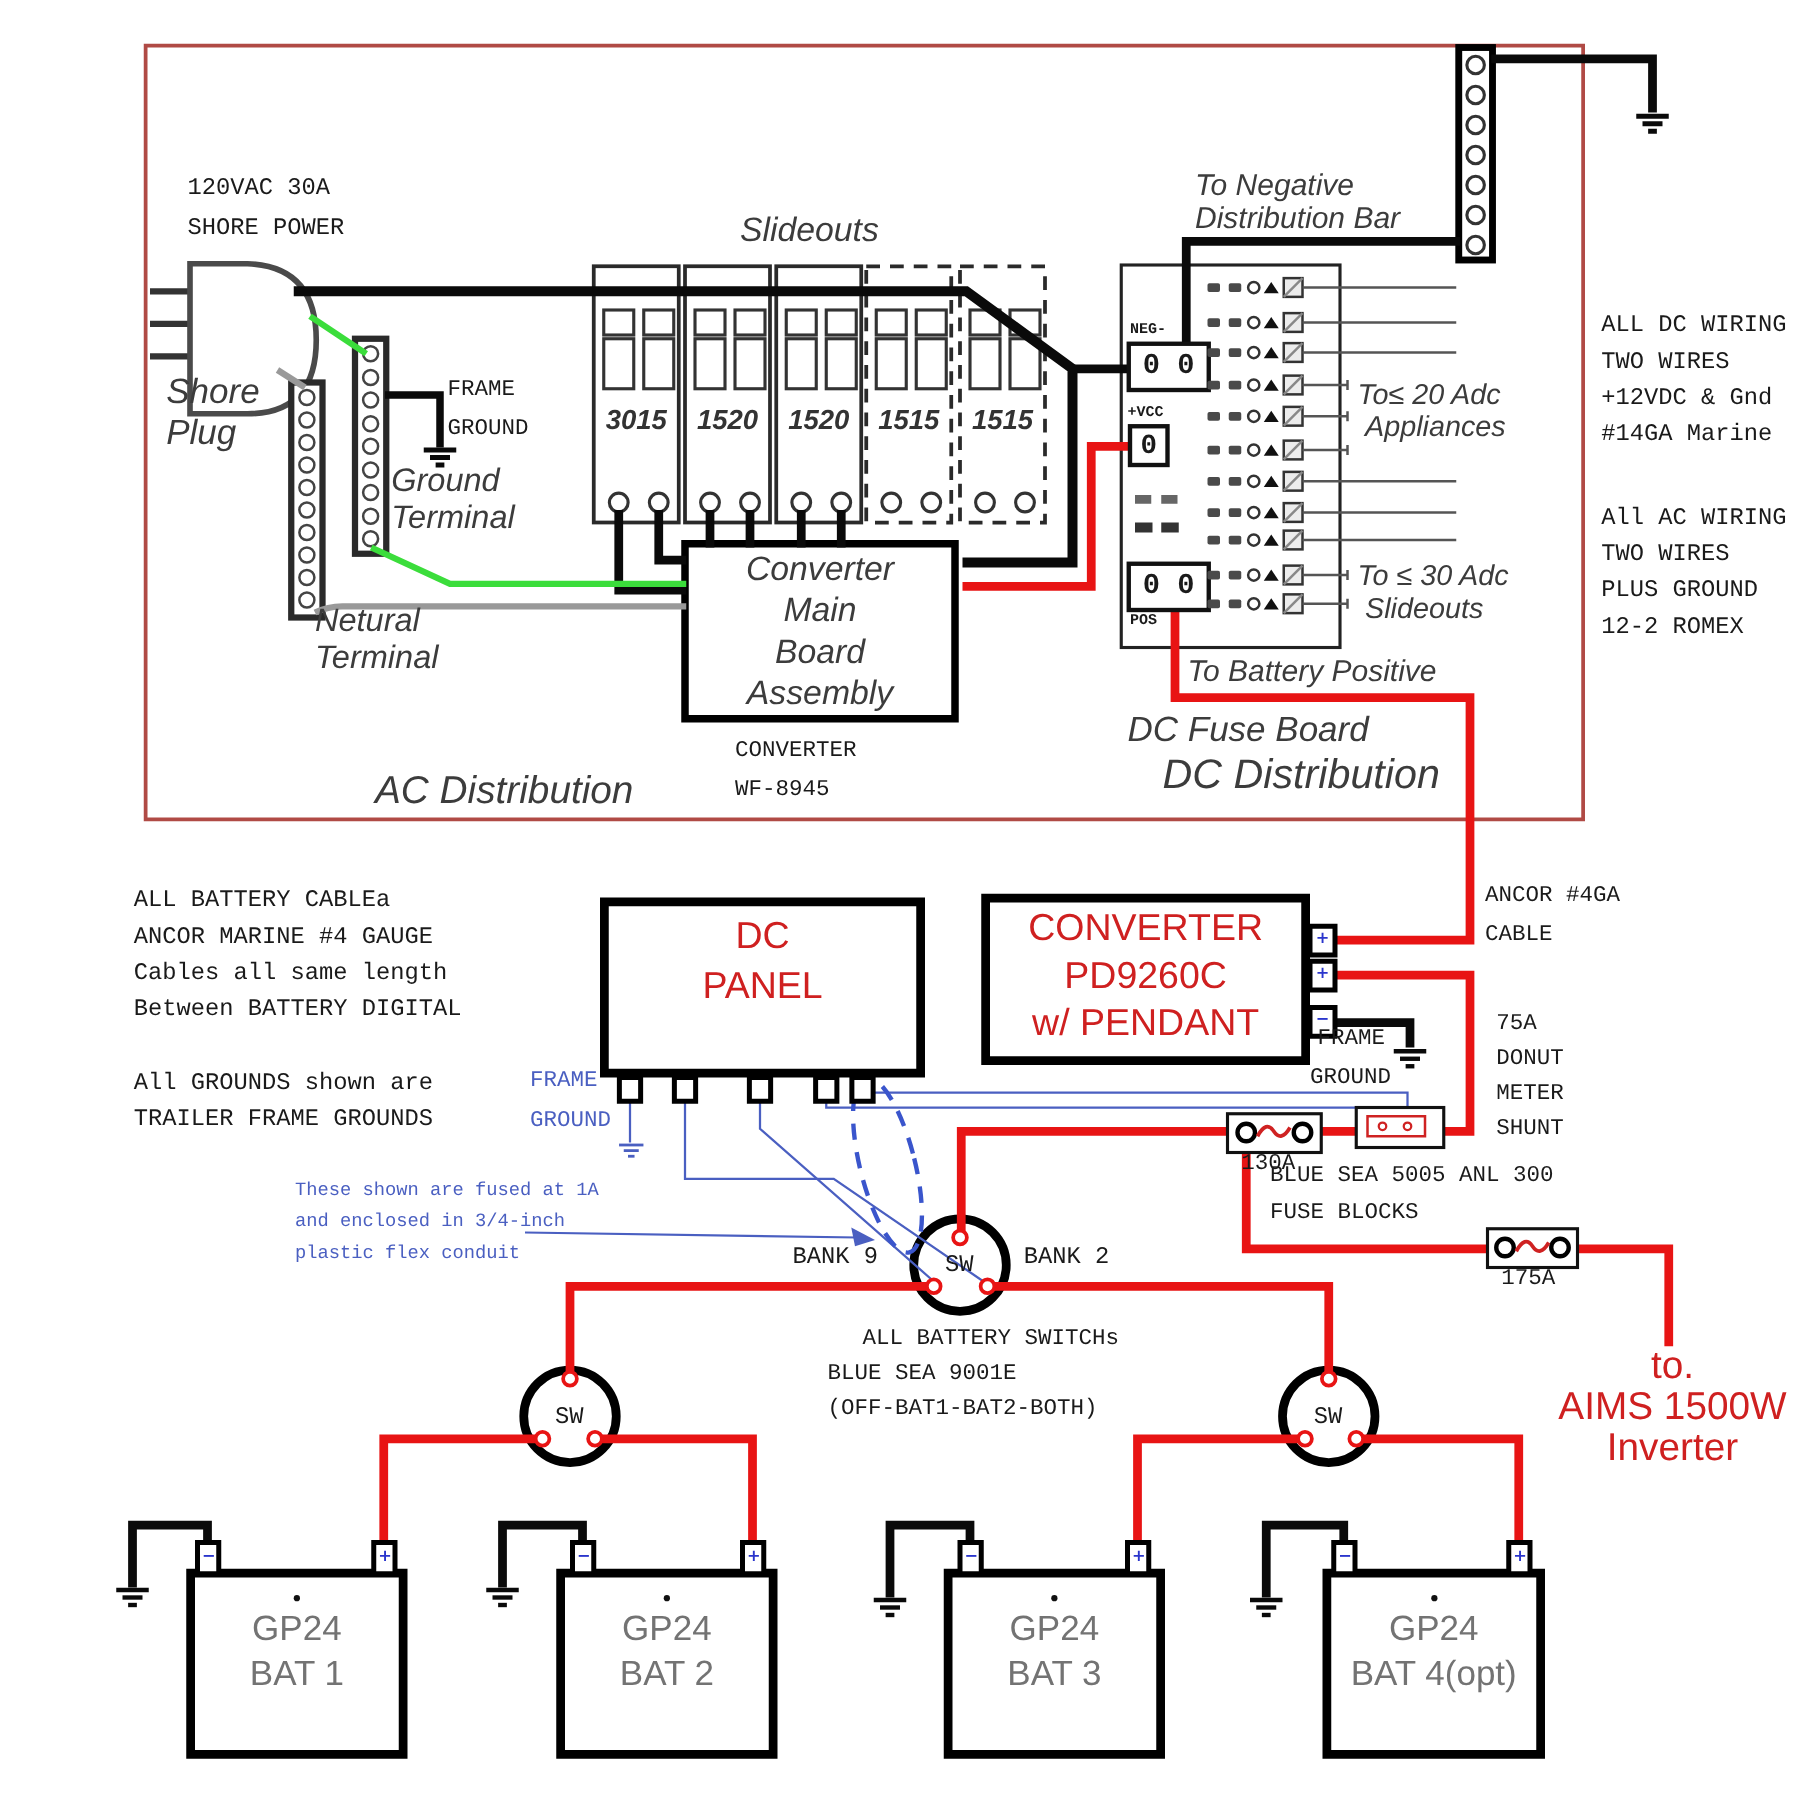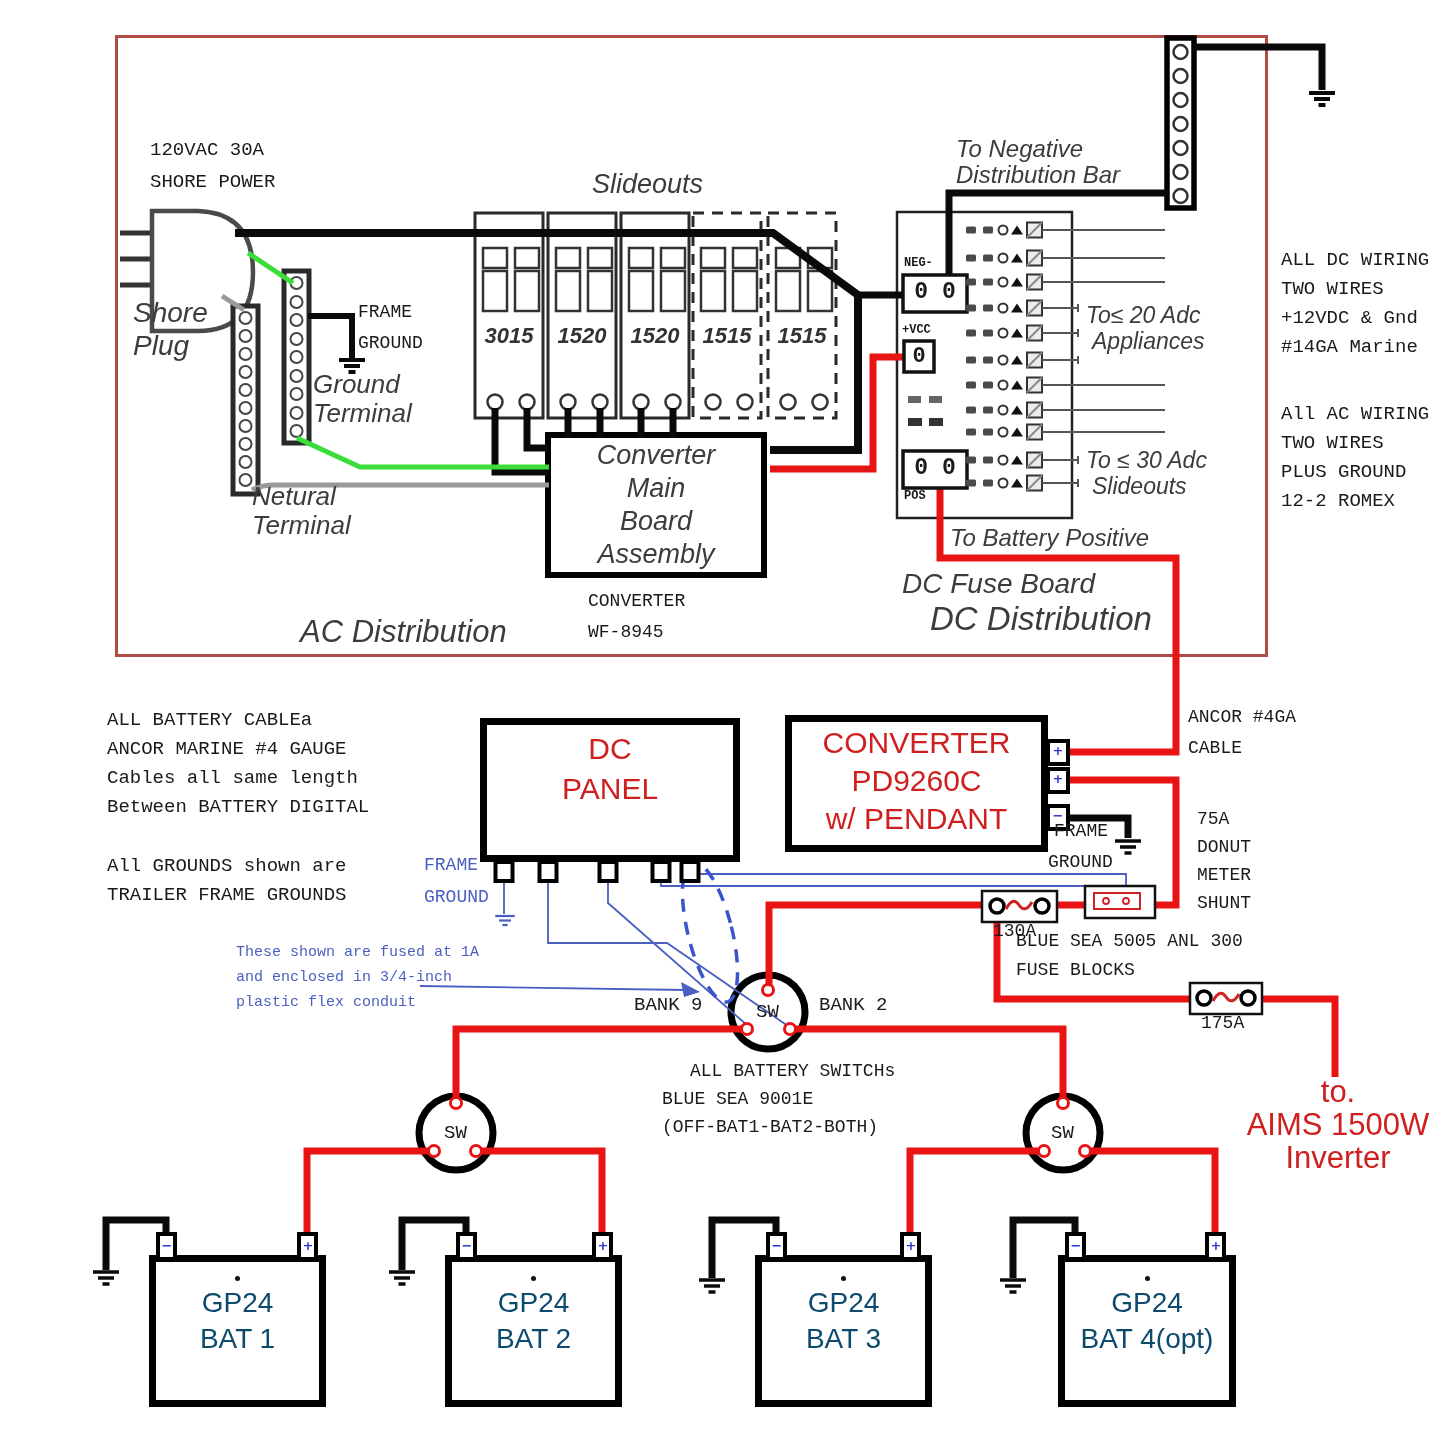--- a/index.html
+++ b/index.html
@@ -13,21 +13,21 @@
   .ital{font-style:italic;color:#3c3c3c;}
   .blue{color:#4a5fc1;}
   .redtxt{color:#cf2020;}
   .ctr{text-align:center;}
   .box{position:absolute;background:#fff;border:7px solid #000;box-sizing:content-box;}
   .flexcol{display:flex;flex-direction:column;align-items:center;justify-content:flex-start;}
   #wires{position:absolute;left:0;top:0;z-index:5;}
   .layer-text{position:absolute;left:0;top:0;width:100%;height:100%;z-index:8;pointer-events:none;}
   .layer-boxes{position:absolute;left:0;top:0;width:100%;height:100%;z-index:1;}
   .batt-dot{width:5px;height:5px;border-radius:50%;background:#111;margin:14px 0 4px 0;}
-  .batt-txt{font-size:28px;color:#0c4a6e;line-height:36px;}
+  .batt-txt{font-size:28px;color:#737373;line-height:36px;}
   .term-glyph{position:absolute;width:16px;text-align:center;font-size:13px;font-weight:bold;color:#2a35cc;
               font-family:"DejaVu Sans",sans-serif;}
 </style>
 </head>
 <body>
 
 <div id="stage">
 
   <div class="layer-boxes">
     <div style="position:absolute;left:115px;top:35px;width:1147px;height:616px;border:3px solid #b04a45;"></div>

